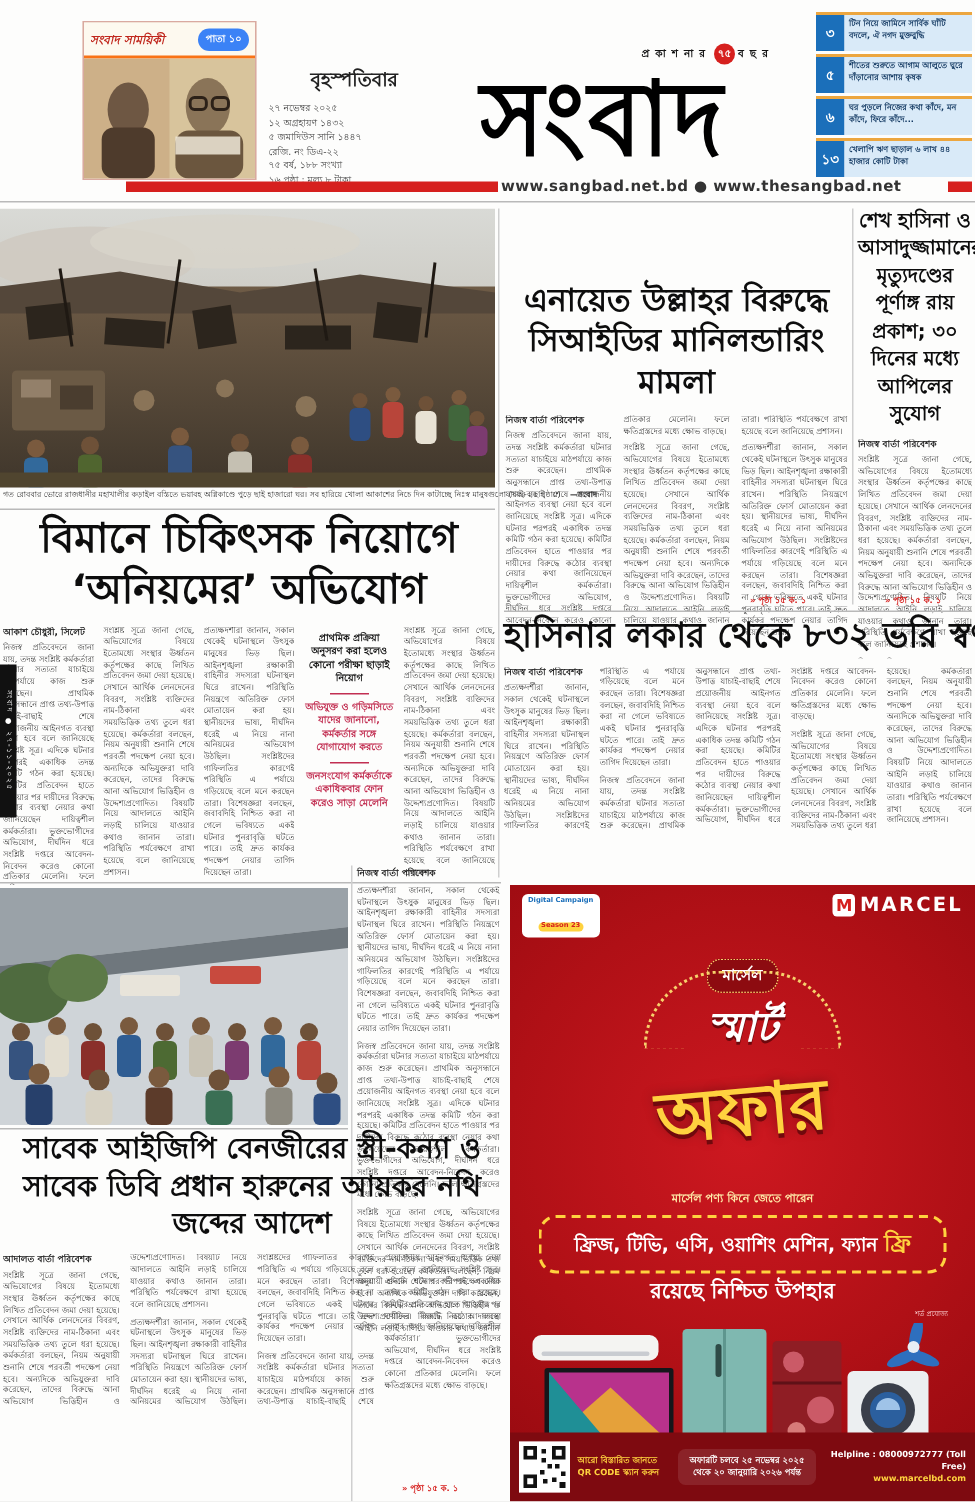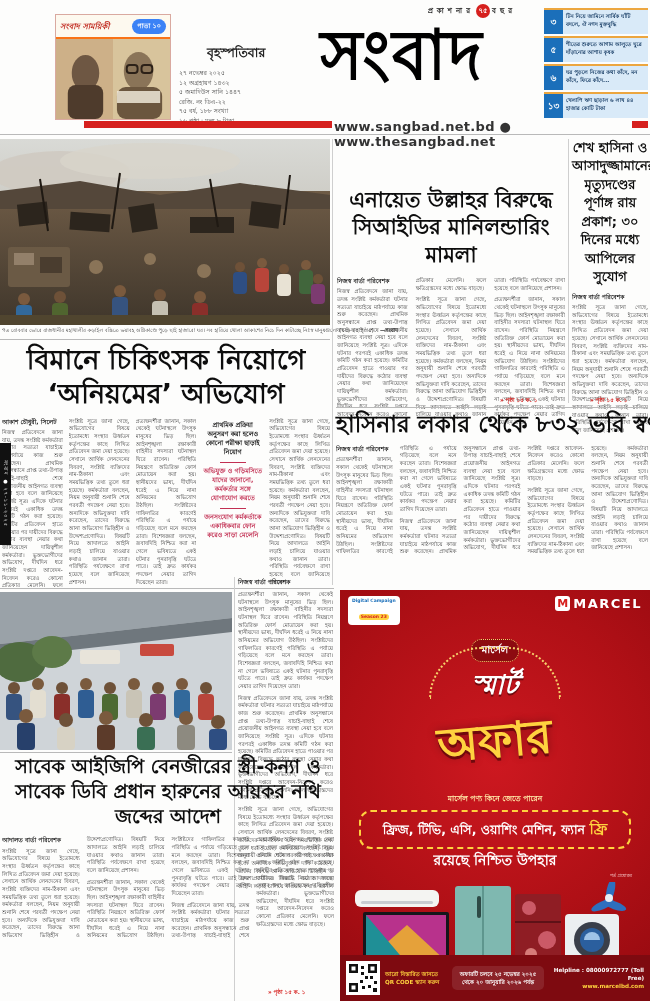--- a/index.html
+++ b/index.html
@@ -11,33 +11,33 @@
   .samoyiki { position:absolute; left:55px; top:14px; width:116px; height:106px; border:1px solid #d9a9a0; background:#f5ecda; }
   .sam-head { height:24px; display:flex; align-items:center; justify-content:space-between; padding:0 4px; background:#fdf9ef; border-bottom:2px solid #f97316;}
   .sam-label { font-size:8px; font-weight:700; color:#c0271d; font-style:italic; }
   .sam-badge { background:#3b82f6; color:#fff; font-size:6.5px; font-weight:700; padding:2px 5px; border-radius:8px; white-space:nowrap; }
   .sam-photo { width:100%; height:80px; display:block; }
 
   .dateblock { position:absolute; left:179px; top:44px; width:100px; }
   .weekday { font-size:12.5px; font-weight:800; color:#222; margin-bottom:4px;margin-left:28px; }
   .dateline { font-size:6.2px; color:#444; line-height:1.55; }
 
-  .brand { position:absolute; left:262px; top:4px; width:280px; text-align:center; }
+  .brand { position:absolute; left:262px; top:29px; width:280px; text-align:center; }
   .tagline { display:flex; justify-content:flex-end; align-items:center; gap:2px; padding-right:26px; margin-bottom:2px; }
   .tagline span.t-txt { font-size:7px; font-weight:700; letter-spacing:4px; color:#111; }
   .t-circle { width:14px; height:14px; border-radius:50%; background:#d6201e; color:#fff; font-size:7px; font-weight:800; display:flex; align-items:center; justify-content:center; }
   .title { font-size:64px; font-weight:900; line-height:1.05; color:#000; letter-spacing:2px; transform:scaleY(1.08); transform-origin:top; }
 
   .teasers { position:absolute; left:544px; top:8px; width:104px; }
   .t-row { display:flex; margin-bottom:2px; border-top:2px solid #eca63f; min-height:26px; }
   .t-num { width:19px; background:#1b6fba; color:#fff; font-size:9px; font-weight:800; display:flex; align-items:center; justify-content:center; }
   .t-text { flex:1; background:#d9eaf8; color:#143a63; font-size:5.4px; line-height:1.4; padding:3px; font-weight:700; }
 
   .redbar { position:absolute; top:121px; height:7px; background:#d6201e; }
-  .urls { position:absolute; top:119px; left:334px; width:296px; font-size:13px; font-weight:700; color:#333; letter-spacing:.3px; }
+  .urls { position:absolute; top:119px; left:334px; width:296px; font-size:10px; font-weight:700; color:#333; letter-spacing:.3px; }
 
   .hline { position:absolute; height:1px; background:#b9b9b9; }
   .vline { position:absolute; width:1px; background:#cfcfcf; }
 
   
   .photo { position:absolute; display:block; }
   .caption { position:absolute; left:2px; top:327px; width:396px; font-size:5.2px; color:#333; line-height:1.3; }
   .caption .credit { float:right; font-weight:700; color:#222; }
 
   .headline { font-weight:800; color:#0d0d0d; text-align:center; }

